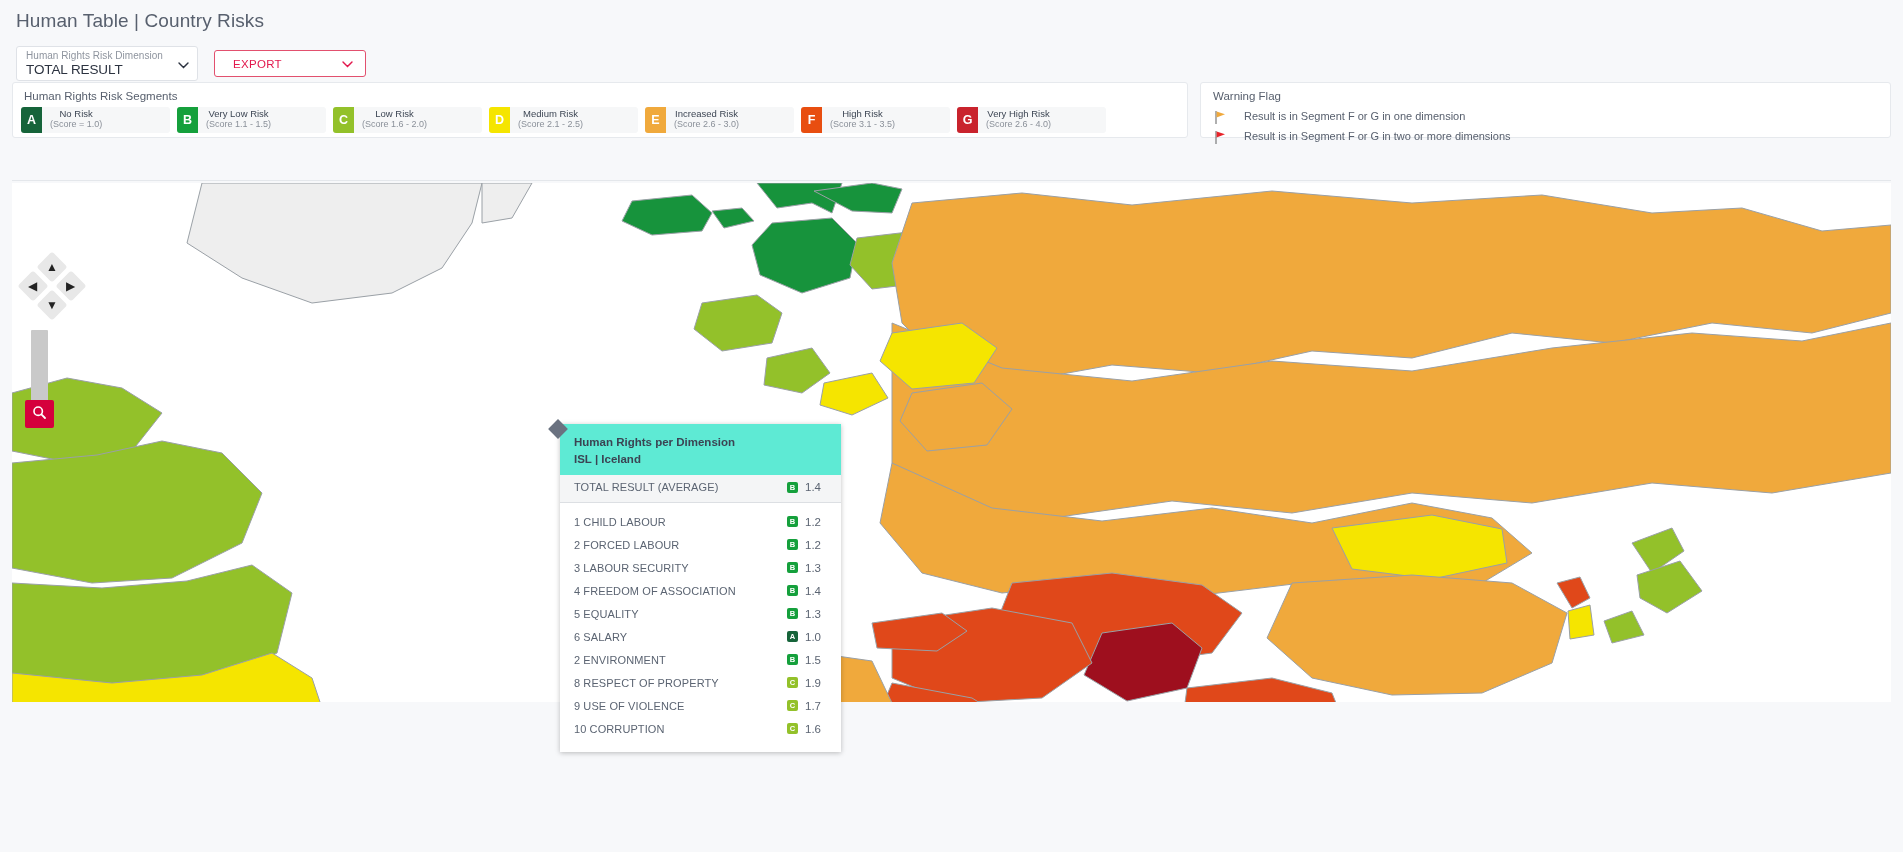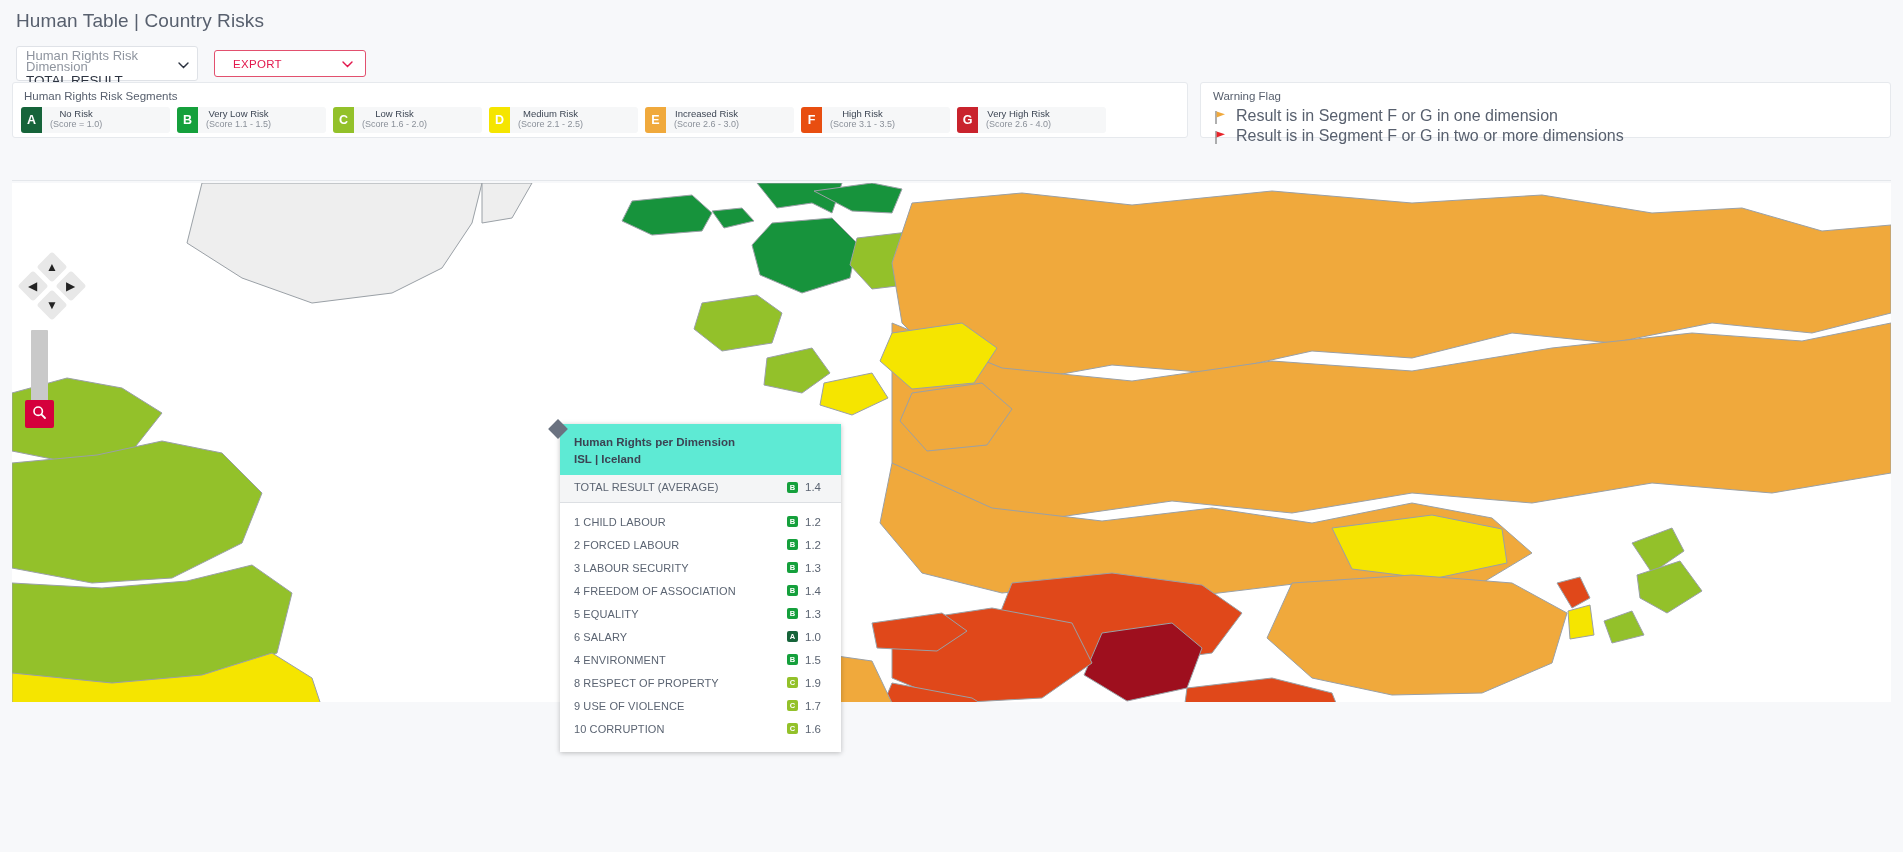--- a/index.html
+++ b/index.html
@@ -17,21 +17,21 @@
     font-size:19px; color:#58606e; font-weight:400; letter-spacing:.1px;
   }
 
   
   .controls { position:absolute; left:16px; top:46px; display:flex; align-items:center; gap:16px; }
   .select-box {
     position:relative; width:182px; height:35px;
     background:#ffffff; border:1px solid #dfe2e7; border-radius:3px;
     padding:3px 8px 0 9px;
   }
-  .select-label { font-size:13px; color:#8e949e; line-height:11px; letter-spacing:.05px; }
+  .select-label { font-size:10px; color:#8e949e; line-height:11px; letter-spacing:.05px; }
   .select-value { font-size:13.5px; color:#2c3340; line-height:17px; letter-spacing:-.1px; }
   .chev {
     position:absolute; right:8px; top:15px; width:11px; height:7px;
   }
   .chev svg { display:block; }
   .export-btn {
     position:relative; width:152px; height:27px;
     border:1px solid #e2506e; border-radius:3px; background:#fff;
     display:flex; align-items:center; padding-left:18px;
   }
@@ -61,21 +61,21 @@
   .seg-score { font-size:9px; color:#8a9099; line-height:11px; }
 
   .warn-panel {
     position:absolute; left:1200px; top:82px; width:691px; height:56px;
     background:#ffffff; border:1px solid #e6e9ed; border-radius:3px;
     padding:6px 10px 0 10px;
   }
   .warn-title { font-size:11.5px; color:#58606e; margin:1px 0 4px 2px; }
   .warn-row { display:flex; align-items:center; gap:10px; height:20px; padding-left:4px; }
   .warn-row .flag { width:11px; height:13px; }
-  .warn-txt { font-size:16px; color:#58606e; }
+  .warn-txt { font-size:11px; color:#58606e;margin-left:8px; }
 
   
   .tabs { position:absolute; left:12px; top:156px; display:flex; align-items:flex-end; gap:4px;margin-top:43px; }
   .tab {
     display:flex; align-items:center; gap:7px;
     height:24px; padding:0 13px; border-radius:3px; cursor:pointer;
   }
   .tab.active { background:#fdecef; }
   .tab .lbl { font-size:12px; }
   .tab.active .lbl { color:#e2184d; }
@@ -404,21 +404,21 @@
           <span class="tt-label">5 EQUALITY</span>
           <span class="tt-badge" style="background:#15a03c">B</span>
           <span class="tt-val">1.3</span>
         </div>
         <div class="tt-row">
           <span class="tt-label">6 SALARY</span>
           <span class="tt-badge" style="background:#16643a">A</span>
           <span class="tt-val">1.0</span>
         </div>
         <div class="tt-row">
-          <span class="tt-label">4 ENVIRONMENT</span>
+          <span class="tt-label">2 ENVIRONMENT</span>
           <span class="tt-badge" style="background:#15a03c">B</span>
           <span class="tt-val">1.5</span>
         </div>
         <div class="tt-row">
           <span class="tt-label">8 RESPECT OF PROPERTY</span>
           <span class="tt-badge" style="background:#93c12a">C</span>
           <span class="tt-val">1.9</span>
         </div>
         <div class="tt-row">
           <span class="tt-label">9 USE OF VIOLENCE</span>

